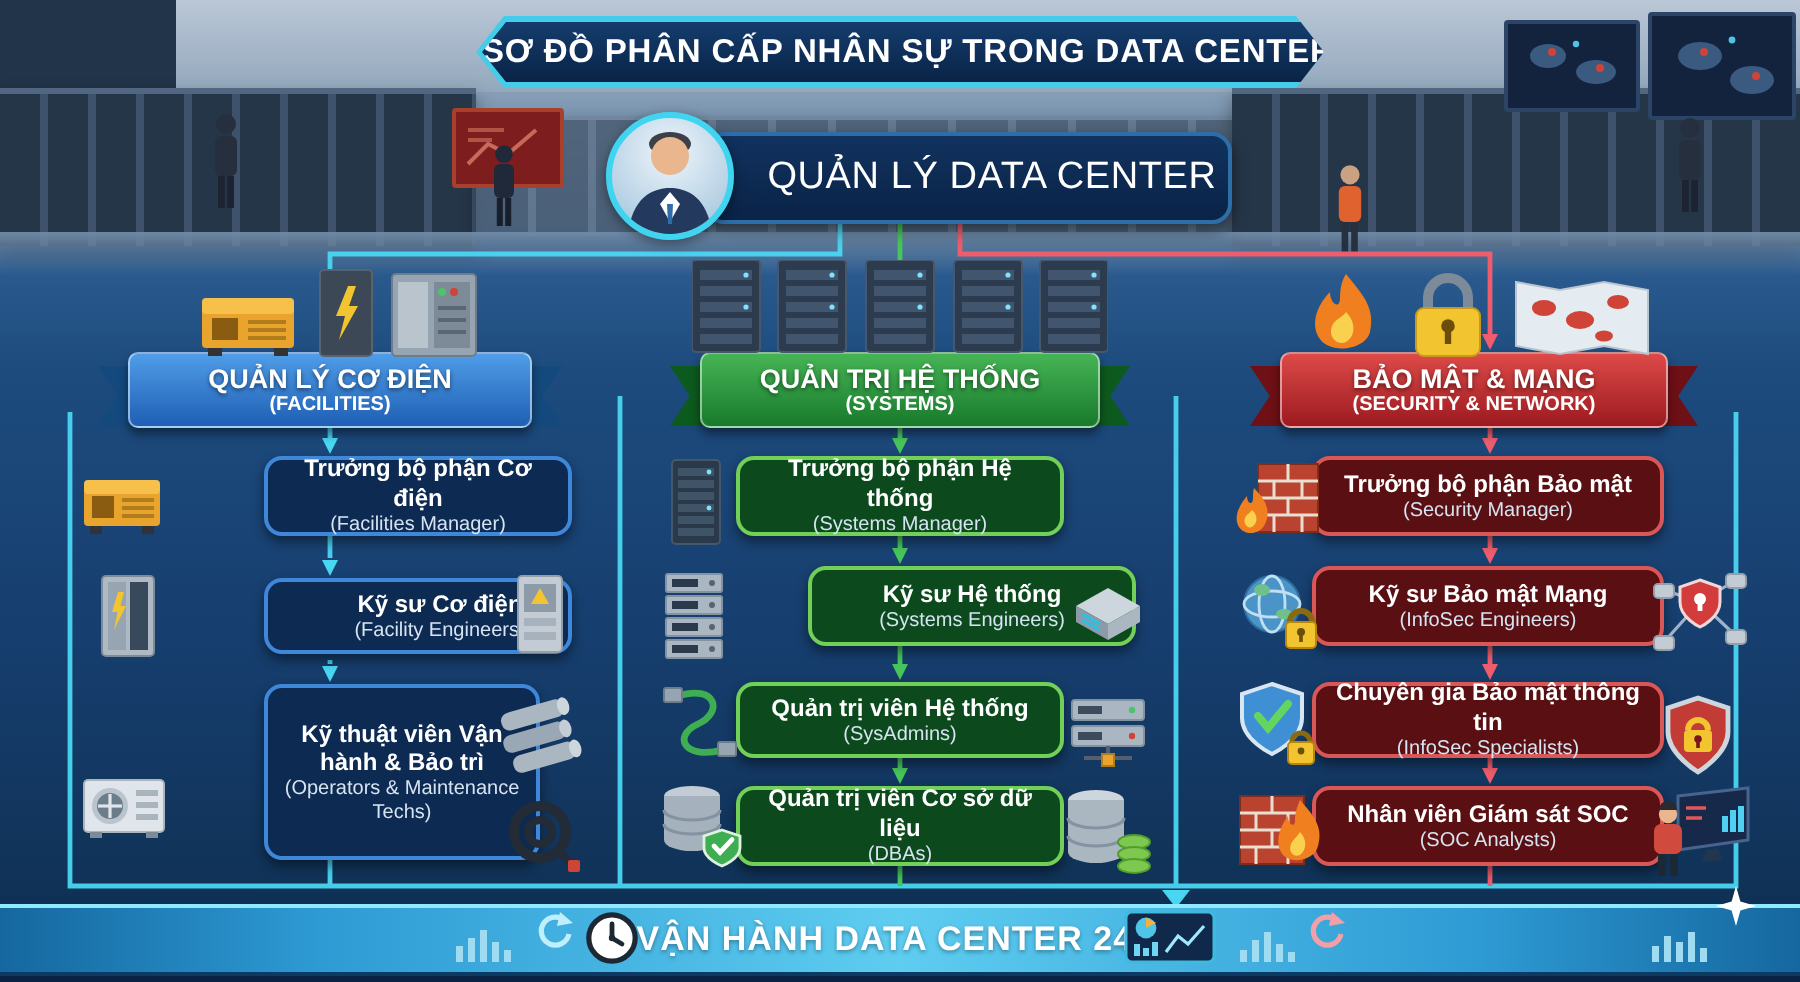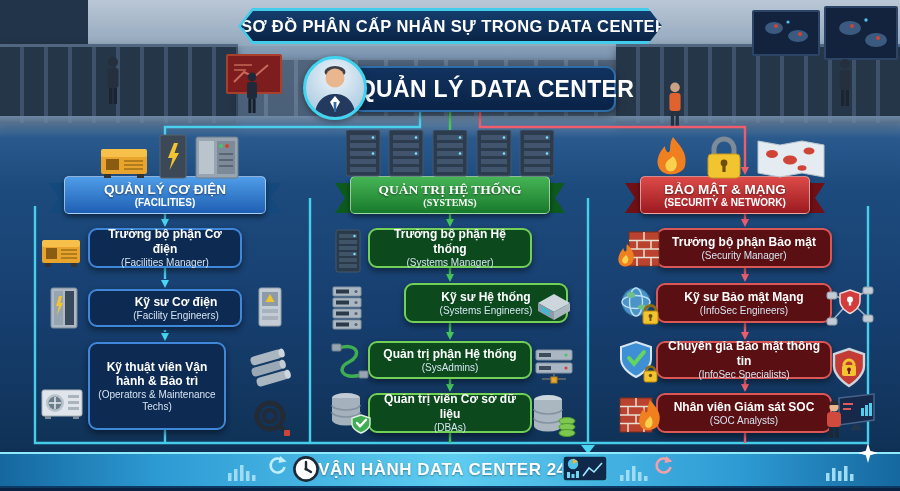--- a/index.html
+++ b/index.html
@@ -23,44 +23,44 @@
     clip-path:polygon(14px 0,calc(100% - 14px) 0,100% 50%,calc(100% - 14px) 100%,14px 100%,0 50%);
     background:#43cdea;display:flex;z-index:6;}
   .banner-in{margin:3px;flex:1;display:flex;align-items:center;justify-content:center;
     clip-path:polygon(12px 0,calc(100% - 12px) 0,100% 50%,calc(100% - 12px) 100%,12px 100%,0 50%);
     background:linear-gradient(180deg,#143d6d,#0a2345);}
   .banner-text{color:#fff;font-weight:bold;font-size:16.5px;letter-spacing:.4px;white-space:nowrap;}
   
   .root-box{left:352px;top:66px;width:236px;height:42px;background:linear-gradient(180deg,#11325f,#0a2346);
     border:2px solid #2d6da8;border-radius:10px;display:flex;align-items:center;justify-content:center;
     padding-left:24px;box-shadow:0 3px 8px rgba(0,0,0,.5);z-index:5;}
-  .root-label{color:#fff;font-weight:bold;font-size:23px;letter-spacing:.3px;white-space:nowrap;}
+  .root-label{color:#fff;font-weight:normal;font-size:19px;letter-spacing:.3px;white-space:nowrap;}
   .avatar{left:303px;top:56px;width:58px;height:58px;border-radius:50%;border:3px solid #3fd4f0;
     background:radial-gradient(circle at 50% 30%,#eef5fb,#9cc0da);overflow:hidden;z-index:7;box-shadow:0 2px 6px rgba(0,0,0,.4);}
   
   .ribbon{height:38px;z-index:4;}
   .ribbon .tail{position:absolute;top:7px;width:26px;height:30px;}
   .ribbon .tl{left:-15px;clip-path:polygon(0 0,100% 0,100% 100%,0 100%,38% 50%);}
   .ribbon .tr{right:-15px;clip-path:polygon(0 0,100% 0,62% 50%,100% 100%,0 100%);}
   .ribbon .body{position:absolute;inset:0;border-radius:5px;display:flex;flex-direction:column;align-items:center;justify-content:center;
     box-shadow:0 3px 5px rgba(0,0,0,.45);border:1px solid rgba(255,255,255,.5);}
   .ribbon .rt{font-size:13.5px;font-weight:bold;color:#fff;line-height:1.12;text-shadow:0 1px 2px rgba(0,0,0,.5);white-space:nowrap;}
   .ribbon .rs{font-size:10px;font-weight:bold;color:#fff;line-height:1.12;white-space:nowrap;}
   .ribbon.blue .body{background:linear-gradient(180deg,#4f9de8,#1f5fb4);}
   .ribbon.blue .tail{background:#14497e;}
-  .ribbon.green .body{background:linear-gradient(180deg,#46b455,#187a2c);font-family:Liberation Serif, serif;}
+  .ribbon.green .body{background:linear-gradient(180deg,#46b455,#187a2c);}
   .ribbon.green .tail{background:#0d5a1e;}
   .ribbon.red .body{background:linear-gradient(180deg,#dd4a48,#9c1a20);}
   .ribbon.red .tail{background:#6f1016;}
   
   .node{border-radius:9px;display:flex;flex-direction:column;justify-content:center;align-items:center;
     text-align:center;padding:2px 6px;box-sizing:border-box;box-shadow:0 3px 6px rgba(0,0,0,.45);z-index:4;}
   .node .t{font-weight:bold;font-size:12px;color:#fff;line-height:1.18;}
   .node .s{font-size:10px;color:#d6e3f1;line-height:1.18;margin-top:1px;}
-  .node.nblue{background:#0d2a52;border:2px solid #3f87d9;}
+  .node.nblue{background:#0d2a52;border:2px solid #3f87d9;margin-left:44px;}
   .node.ngreen{background:#0c4a1e;border:2px solid #72cf58;}
   .node.nred{background:#5a0f12;border:2px solid #d95757;}
   
   .footer-bar{left:0;top:452px;width:900px;height:32px;
     background:linear-gradient(90deg,#15679f 0%,#2e9bd4 18%,#5ecdf0 50%,#2e9bd4 82%,#15679f 100%);
     border-top:2px solid #8fe9ff;border-bottom:2px solid #0c3a62;box-sizing:content-box;z-index:5;}
   .footer-text{position:absolute;left:0;top:0;width:100%;height:32px;line-height:32px;text-align:center;
     color:#fff;font-weight:bold;font-size:17px;letter-spacing:.5px;text-shadow:0 1px 2px rgba(0,0,0,.35);}
   .icon{z-index:5;}
 </style>
@@ -267,21 +267,21 @@
     </div>
   </div>
   <div class="abs ribbon green" style="left:350px;top:176px;width:200px;">
     <div class="tail tl"></div>
     <div class="tail tr"></div>
     <div class="body">
       <div class="rt">QUẢN TRỊ HỆ THỐNG</div>
       <div class="rs">(SYSTEMS)</div>
     </div>
   </div>
-  <div class="abs ribbon red" style="left:640px;top:176px;width:170px;">
+  <div class="abs ribbon red" style="left:640px;top:176px;width:194px;">
     <div class="tail tl"></div>
     <div class="tail tr"></div>
     <div class="body">
       <div class="rt">BẢO MẬT &amp; MẠNG</div>
       <div class="rs">(SECURITY &amp; NETWORK)</div>
     </div>
   </div>
 
   <div class="abs node nblue" style="left:88px;top:228px;width:154px;height:40px;">
     <div class="t">Trưởng bộ phận Cơ điện</div>
@@ -298,21 +298,21 @@
 
   <div class="abs node ngreen" style="left:368px;top:228px;width:164px;height:40px;">
     <div class="t">Trưởng bộ phận Hệ thống</div>
     <div class="s">(Systems Manager)</div>
   </div>
   <div class="abs node ngreen" style="left:368px;top:283px;width:164px;height:40px;margin-left:36px;">
     <div class="t">Kỹ sư Hệ thống</div>
     <div class="s">(Systems Engineers)</div>
   </div>
   <div class="abs node ngreen" style="left:368px;top:341px;width:164px;height:38px;">
-    <div class="t">Quản trị phận Hệ thống</div>
+    <div class="t">Quản trị viên Hệ thống</div>
     <div class="s">(SysAdmins)</div>
   </div>
   <div class="abs node nred" style="left:656px;top:228px;width:176px;height:40px;">
     <div class="t">Trưởng bộ phận Bảo mật</div>
     <div class="s">(Security Manager)</div>
   </div>
 
   <div class="abs node ngreen" style="left:368px;top:393px;width:164px;height:40px;">
     <div class="t">Quản trị viên Cơ sở dữ liệu</div>
     <div class="s">(DBAs)</div>

